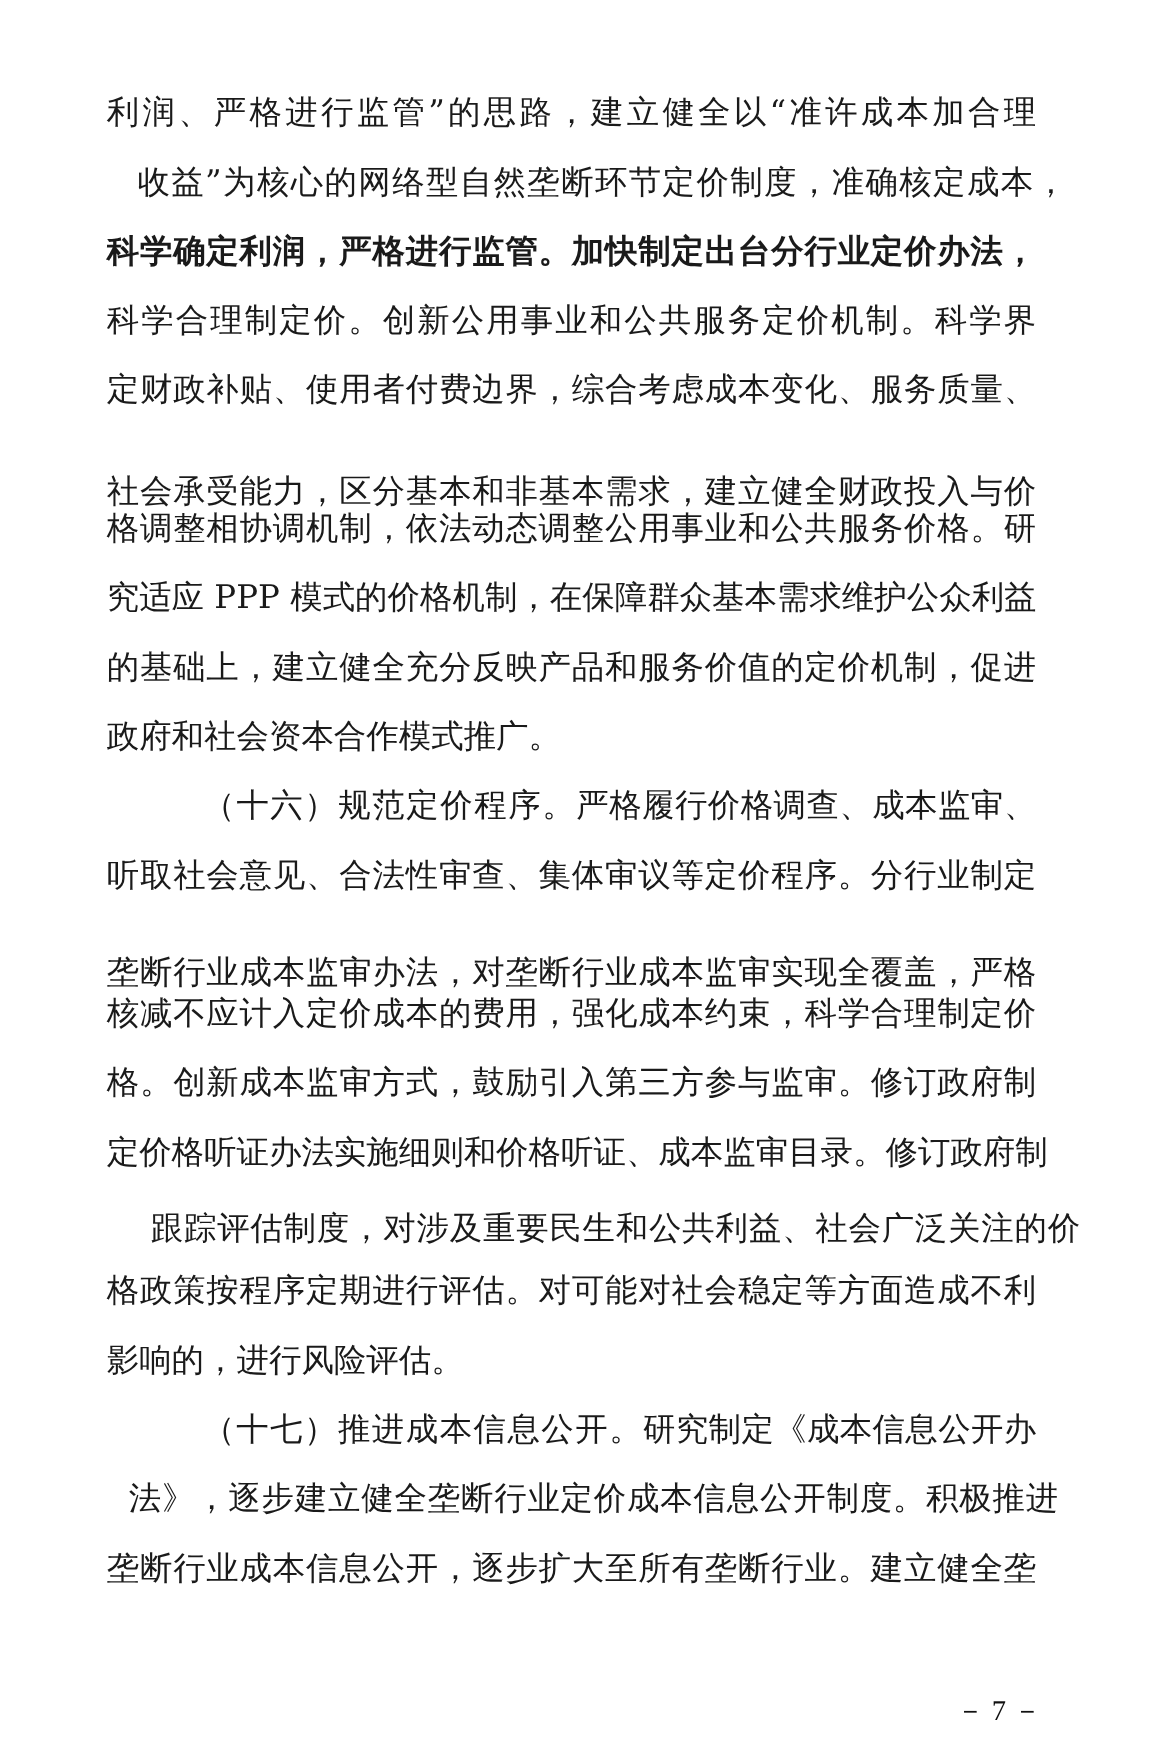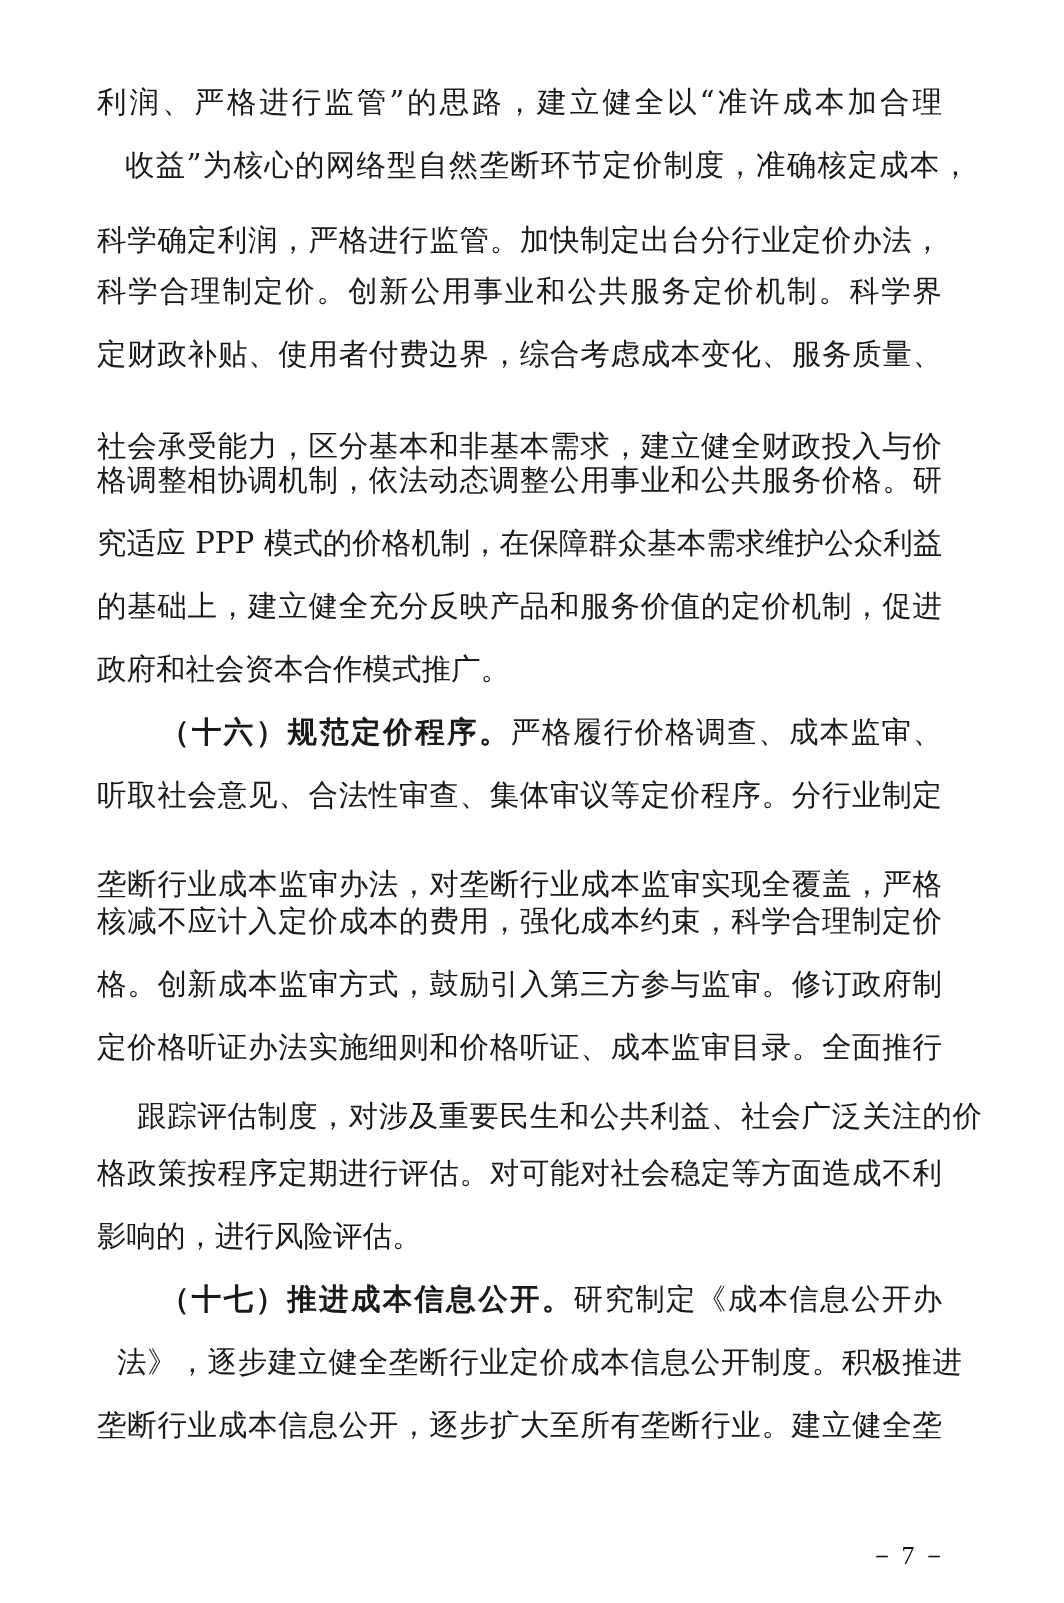--- a/index.html
+++ b/index.html
@@ -35,23 +35,24 @@
       letter-spacing: 0;
     }
     .line.last {
       text-align-last: left;
     }
     .line.indent {
       left: 160px;
       width: 782px;
     }
     .heading {
-      font-weight: bold;
+      font-weight: normal;
       font-family: "DejaVu Sans", "Liberation Sans", sans-serif;
       letter-spacing: 1px;
+      margin-left: 24px;
     }
     .page-number {
       position: absolute;
       left: 868px;
       top: 1540px;
       width: 80px;
       height: 32px;
       font-size: 26px;
       line-height: 32px;
       font-family: "Liberation Serif", "DejaVu Serif", serif;
@@ -60,35 +61,35 @@
       white-space: pre;
     }
   </style>
 </head>
 <body>
 
 <div class="page">
 
   <div class="line" style="top:82px;">利润、严格进行监管”的思路，建立健全以“准许成本加合理</div>
   <div class="line" style="top:145px;margin-left:28px;">收益”为核心的网络型自然垄断环节定价制度，准确核定成本，</div>
-  <div class="line" style="top:220px;">科学确定利润，严格进行监管。加快制定出台分行业定价办法，</div>
+  <div class="line" style="top:208px;font-weight:bold;">科学确定利润，严格进行监管。加快制定出台分行业定价办法，</div>
   <div class="line" style="top:271px;">科学合理制定价。创新公用事业和公共服务定价机制。科学界</div>
   <div class="line" style="top:334px;">定财政补贴、使用者付费边界，综合考虑成本变化、服务质量、</div>
   <div class="line" style="top:397px;margin-top:29px;">社会承受能力，区分基本和非基本需求，建立健全财政投入与价</div>
   <div class="line" style="top:460px;">格调整相协调机制，依法动态调整公用事业和公共服务价格。研</div>
   <div class="line" style="top:523px;">究适应 PPP 模式的价格机制，在保障群众基本需求维护公众利益</div>
   <div class="line" style="top:586px;">的基础上，建立健全充分反映产品和服务价值的定价机制，促进</div>
   <div class="line last" style="top:649px;">政府和社会资本合作模式推广。</div>
 
   <div class="line indent" style="top:712px;"><span class="heading">（十六）规范定价程序。</span><span>严格履行价格调查、成本监审、</span></div>
   <div class="line" style="top:775px;">听取社会意见、合法性审查、集体审议等定价程序。分行业制定</div>
   <div class="line" style="top:864px;">垄断行业成本监审办法，对垄断行业成本监审实现全覆盖，严格</div>
   <div class="line" style="top:901px;">核减不应计入定价成本的费用，强化成本约束，科学合理制定价</div>
   <div class="line" style="top:964px;">格。创新成本监审方式，鼓励引入第三方参与监审。修订政府制</div>
-  <div class="line" style="top:1027px;">定价格听证办法实施细则和价格听证、成本监审目录。全面推行</div>
+  <div class="line" style="top:1027px;">定价格听证办法实施细则和价格听证、成本监审目录。修订政府制</div>
   <div class="line" style="top:1096px;margin-left:40px;">跟踪评估制度，对涉及重要民生和公共利益、社会广泛关注的价</div>
   <div class="line" style="top:1153px;">格政策按程序定期进行评估。对可能对社会稳定等方面造成不利</div>
   <div class="line last" style="top:1216px;">影响的，进行风险评估。</div>
 
   <div class="line indent" style="top:1279px;"><span class="heading">（十七）推进成本信息公开。</span><span>研究制定《成本信息公开办</span></div>
   <div class="line" style="top:1342px;margin-left:20px;">法》，逐步建立健全垄断行业定价成本信息公开制度。积极推进</div>
   <div class="line" style="top:1405px;">垄断行业成本信息公开，逐步扩大至所有垄断行业。建立健全垄</div>
 
   <div class="page-number">－ 7 －</div>
 

